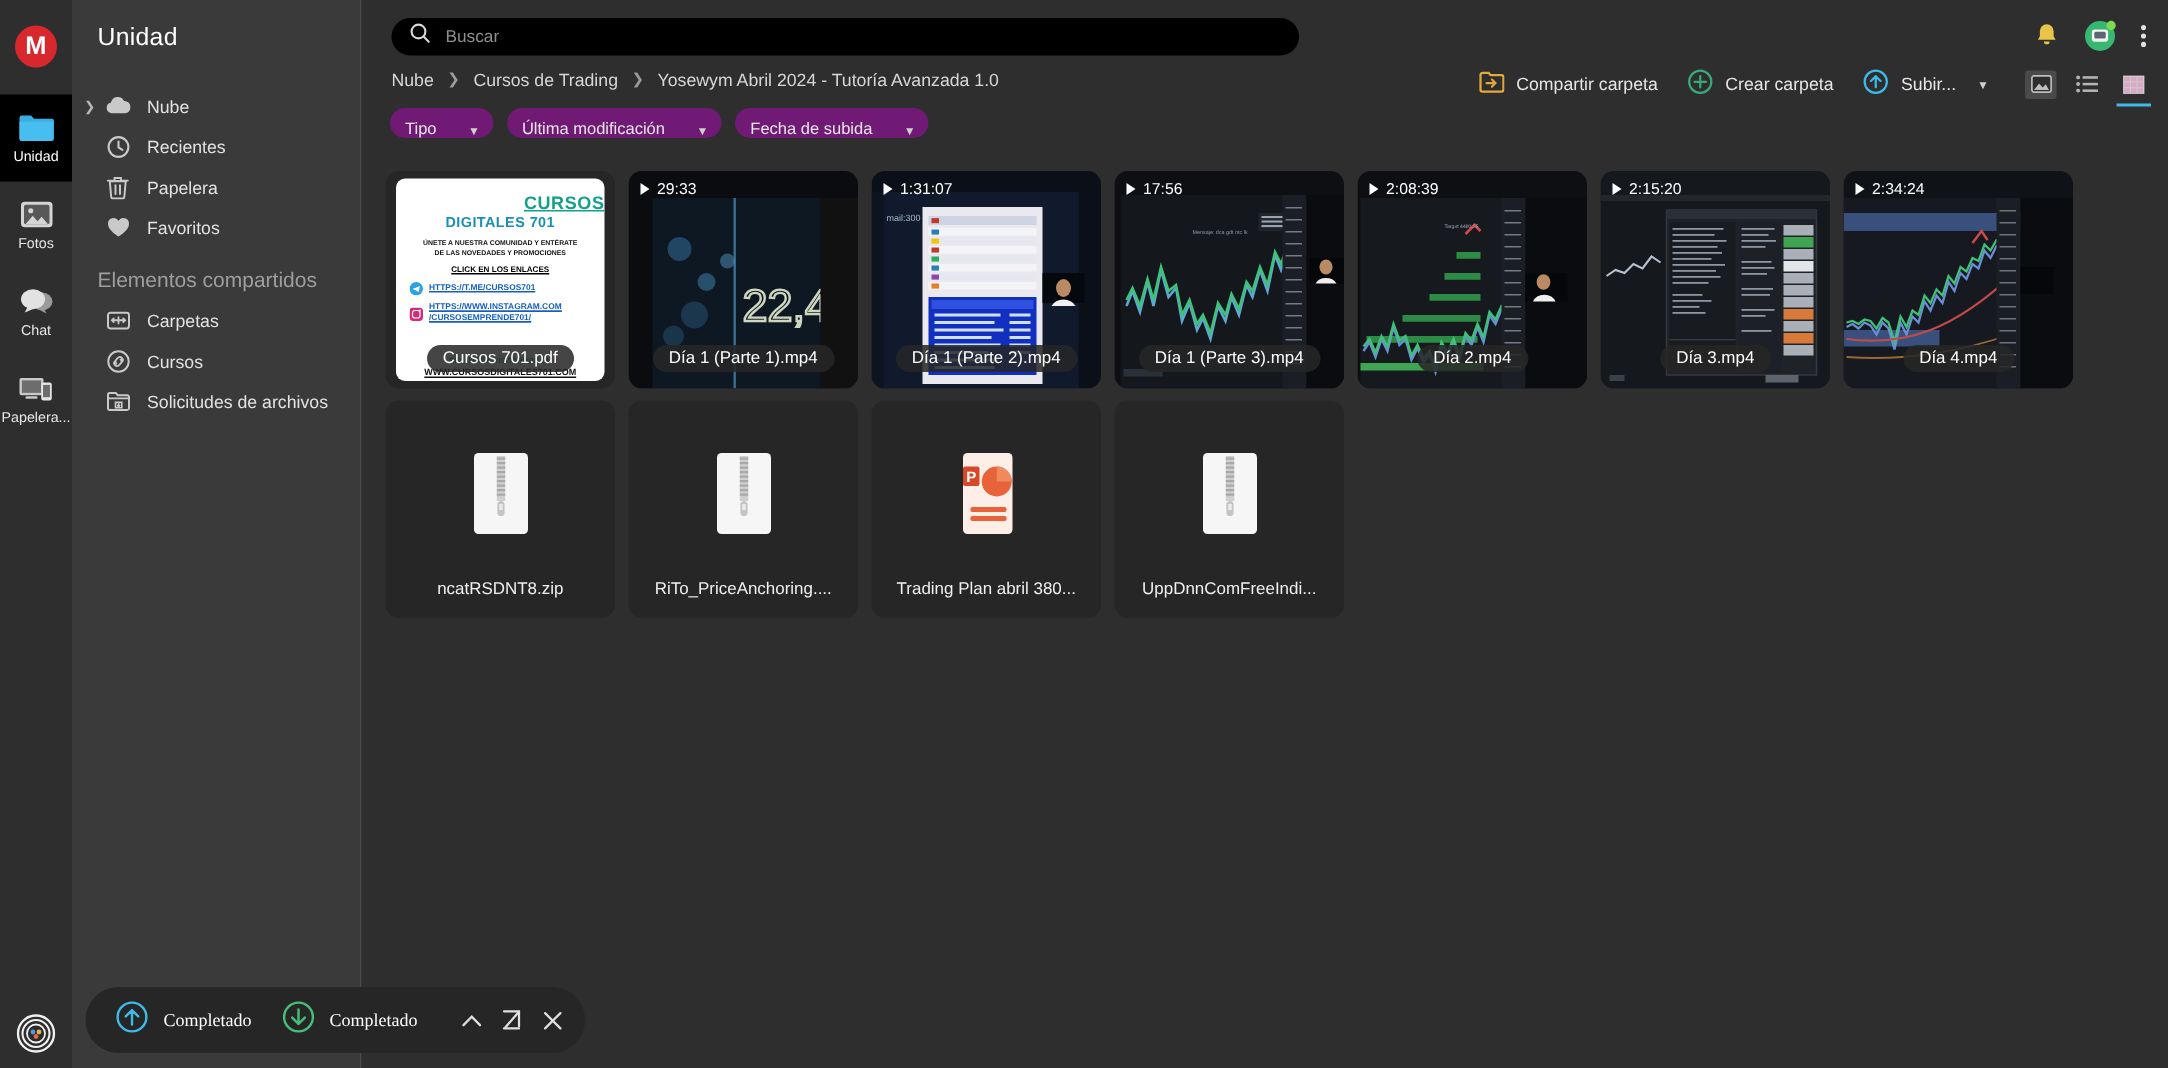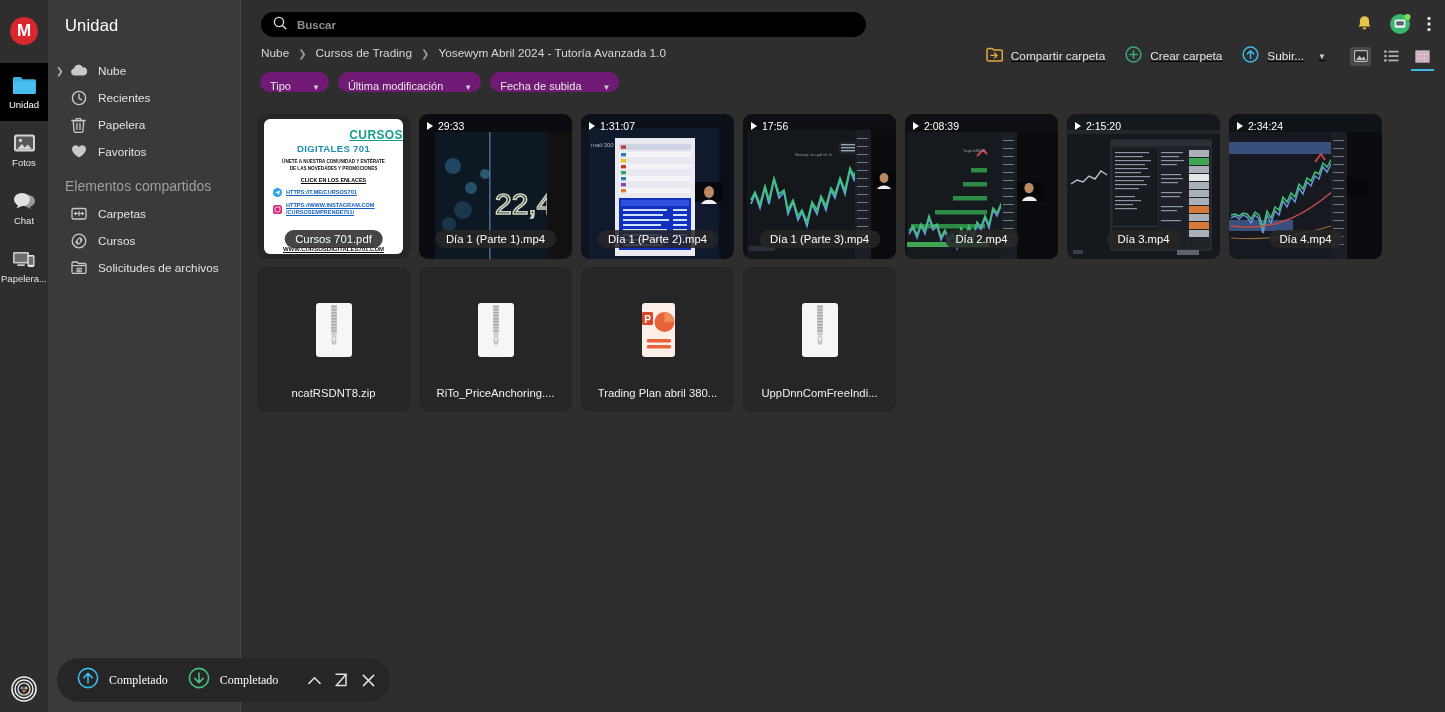--- a/index.html
+++ b/index.html
@@ -69,21 +69,21 @@
     background: #2e2e2e;
   }
   #topbar { position: relative; height: 100px; }
   #searchwrap {
     position: absolute; left: 20px; top: 12px; width: 605px; height: 25px;
     background: #000; border-radius: 13px; display: flex; align-items: center;
     padding: 0 12px; gap: 10px; cursor: text;
   }
   #searchwrap input {
     background: transparent; border: none; outline: none; color: #d6d6d6;
-    font-size: 11.5px; font-family: "Liberation Sans", sans-serif; width: 100%; font-weight: bold;
+    font-size: 11.5px; font-family: "Liberation Sans", sans-serif; width: 100%;
   }
   #searchwrap input::placeholder { color: #8e8e8e; }
 
   #breadcrumb {
     position: absolute; left: 20px; top: 46px;
     display: flex; align-items: center; gap: 9px;
     font-size: 11.8px; color: #d7d7d7;
   }
   #breadcrumb .crumb { cursor: pointer; white-space: nowrap; }
   #breadcrumb .sep { color: #9a9a9a; font-size: 10px; }
@@ -98,21 +98,21 @@
   }
   .chip .cv { font-size: 8px; color: #cfcfcf; }
 
   
   #tr-icons {
     position: absolute; right: 14px; top: 13px; display: flex; align-items: center; gap: 16px;
   }
   .tr-btn { cursor: pointer; display: flex; align-items: center; justify-content: center; }
 
   #actions {
-    position: absolute; right: 12px; top: 44px; display: flex; align-items: center; gap: 0px; text-decoration: underline;
+    position: absolute; right: 12px; top: 44px; display: flex; align-items: center; gap: 0px;
   }
   .action {
     display: flex; align-items: center; gap: 8px; cursor: pointer;
     font-size: 11.8px; color: #e6e6e6; padding: 0 10px; height: 24px; white-space: nowrap;
   }
   .viewbtns { display: flex; align-items: center; gap: 10px; margin-left: 14px; }
   .vbtn {
     width: 21px; height: 19px; display: flex; align-items: center; justify-content: center;
     cursor: pointer; border-radius: 2px; position: relative;
   }

